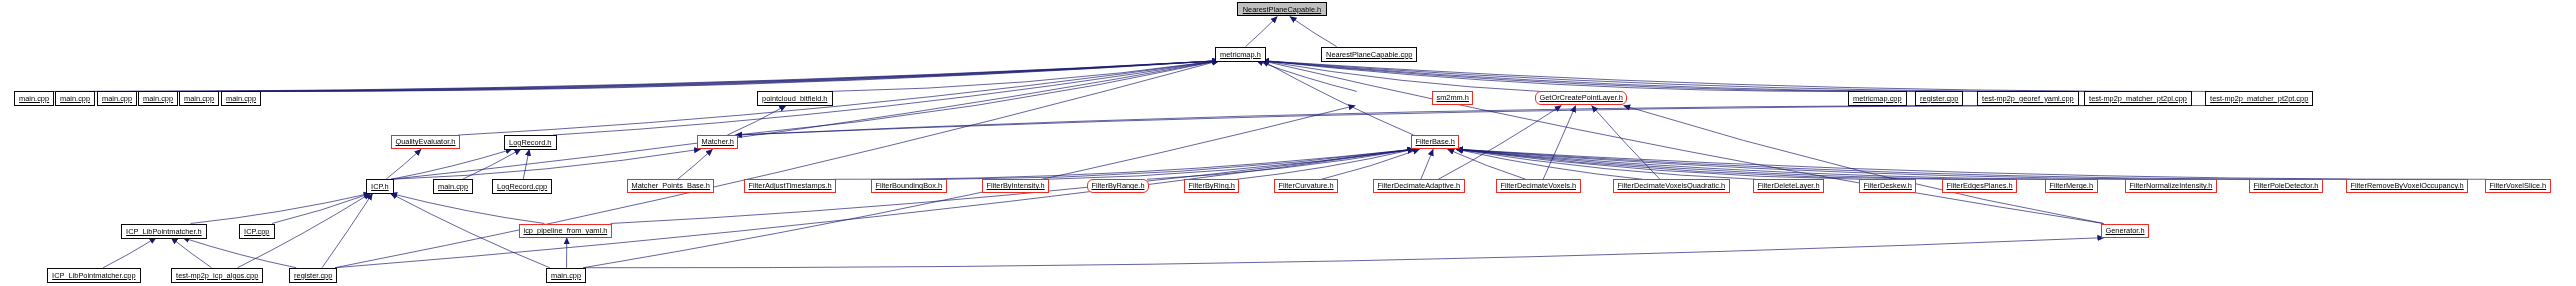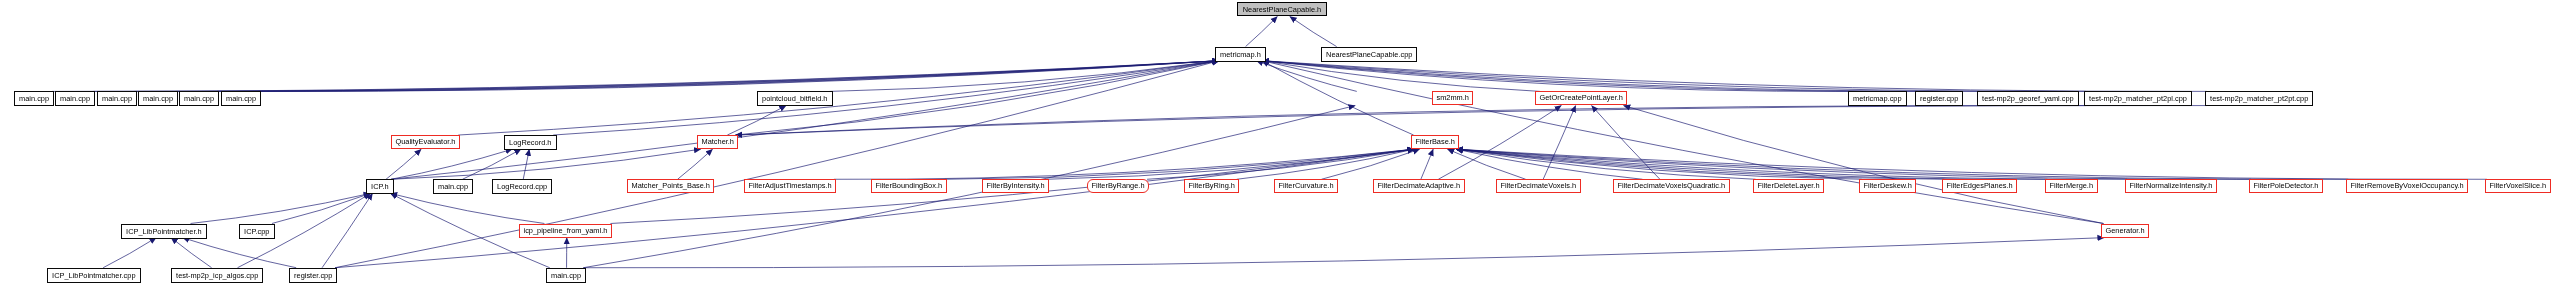--- a/index.html
+++ b/index.html
@@ -2,21 +2,21 @@
 <html style="font-size:9.4px"><head>
 <meta charset="utf-8">
 <style>
   html,body{margin:0;padding:0;background:#ffffff;}
   #stage{position:relative;width:2576px;height:286px;overflow:hidden;
          font-family:"Liberation Sans","DejaVu Sans",sans-serif;}
   #edges{position:absolute;left:0;top:0;z-index:1;}
   .node{position:absolute;z-index:2;box-sizing:border-box;
         background:#ffffff;border:0.6px solid #0a0a0a;color:#000;
         font-size:7.4px;line-height:9.4px;padding:1.8px 4.1px;white-space:nowrap;
-        cursor:pointer;}
+        cursor:pointer;text-decoration:underline;}
   .node.more{border:1.2px solid #ee2c24;padding:1.2px 3.5px;}
   .node.root{background:#c0c0c0;border:1.2px solid #000;padding:1.2px 4.7px;cursor:default;}
 </style>
 </head>
 <body>
 
 <div id="stage">
   <svg id="edges" width="2576" height="286" viewBox="0 0 4364 485">
     <defs>
       <marker id="arr" markerWidth="12" markerHeight="12" refX="9.5" refY="5" orient="auto" markerUnits="userSpaceOnUse" viewBox="0 0 10 10">
@@ -95,21 +95,21 @@
     <div class="node plain" style="left: 1215px; top: 47px;">metricmap.h</div>
     <div class="node plain" style="left: 1296px; top: 47px; margin-left: 25px;">NearestPlaneCapable.cpp</div>
     <div class="node plain" style="left: 14px; top: 91px;">main.cpp</div>
     <div class="node plain" style="left: 55px; top: 91px;">main.cpp</div>
     <div class="node plain" style="left: 97px; top: 91px;">main.cpp</div>
     <div class="node plain" style="left: 138px; top: 91px;">main.cpp</div>
     <div class="node plain" style="left: 179px; top: 91px;">main.cpp</div>
     <div class="node plain" style="left: 221px; top: 91px;">main.cpp</div>
     <div class="node plain" style="left: 757px; top: 91px;">pointcloud_bitfield.h</div>
     <div class="node more" style="left: 1432px; top: 91px; border-color: rgb(238, 44, 36);">sm2mm.h</div>
-    <div class="node more" style="left: 1535px; top: 91px; border-color: rgb(238, 44, 36);">GetOrCreatePointLayer.h</div>
+    <div class="node more" style="left: 1535px; top: 91px; border-color: rgb(238, 44, 36); border-radius: 6px;">GetOrCreatePointLayer.h</div>
     <div class="node plain" style="left: 1848px; top: 91px;">metricmap.cpp</div>
     <div class="node plain" style="left: 1915px; top: 91px;">register.cpp</div>
     <div class="node plain" style="left: 1977px; top: 91px;">test-mp2p_georef_yaml.cpp</div>
     <div class="node plain" style="left: 2084px; top: 91px;">test-mp2p_matcher_pt2pl.cpp</div>
     <div class="node plain" style="left: 2205px; top: 91px;">test-mp2p_matcher_pt2pt.cpp</div>
     <div class="node more" style="left: 391px; top: 135px; border-color: rgb(238, 44, 36);">QualityEvaluator.h</div>
     <div class="node plain" style="left: 504px; top: 135px;">LogRecord.h</div>
     <div class="node more" style="left: 697px; top: 135px; border-color: rgb(238, 44, 36);">Matcher.h</div>
     <div class="node more" style="left: 1411px; top: 135px; border-color: rgb(238, 44, 36);">FilterBase.h</div>
     <div class="node plain" style="left: 366px; top: 179px;">ICP.h</div>

